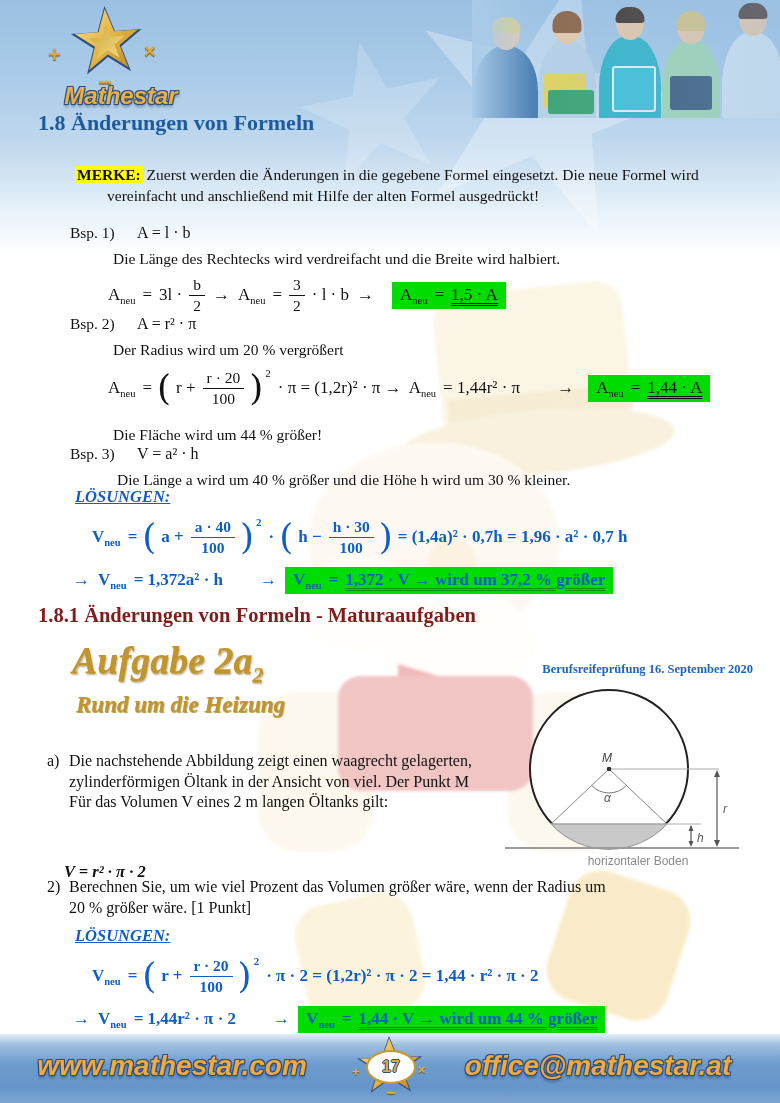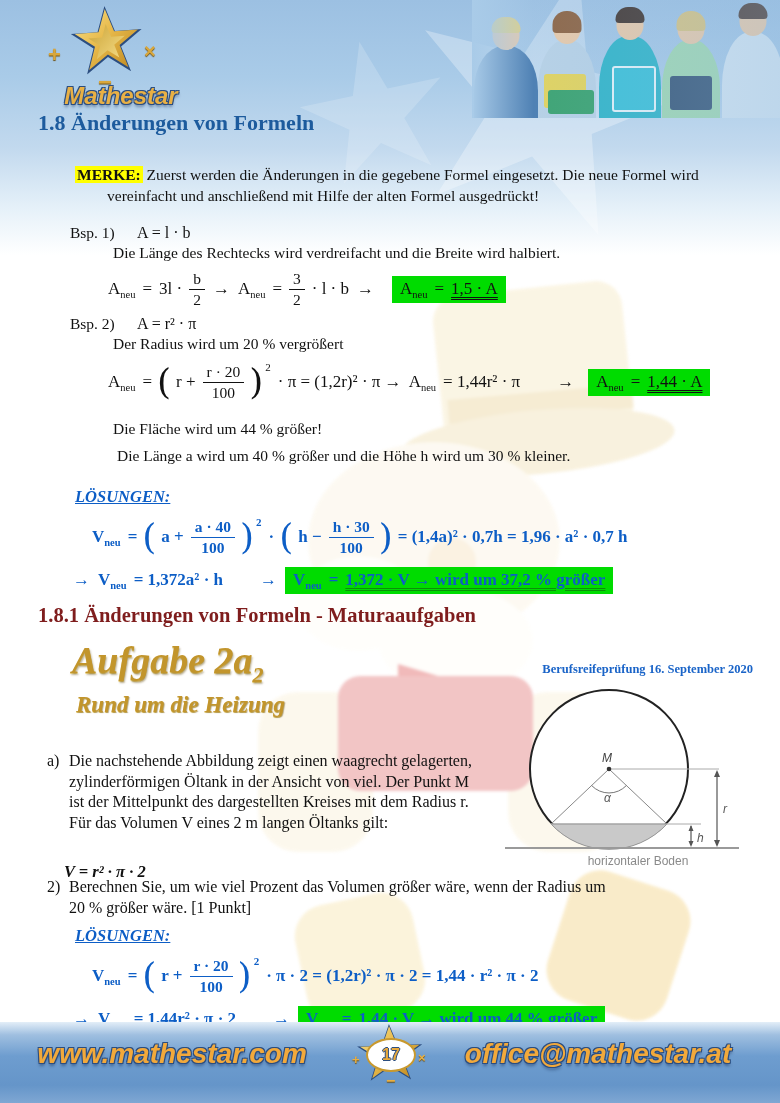--- a/index.html
+++ b/index.html
@@ -58,21 +58,21 @@
   
   .h1{position:absolute;left:38px;top:110px;font-size:22px;font-weight:bold;color:#1d5b9d;z-index:3;}
   .h2{position:absolute;left:38px;top:604px;font-size:20.5px;font-weight:bold;color:#7f1d1d;z-index:3;}
   .merke{position:absolute;left:75px;top:164px;width:660px;font-size:15.5px;line-height:21px;z-index:3;}
   .merke .lbl{background:#ffff00;font-weight:bold;padding:0 2px;}
   .merke .l2{margin-left:32px;}
   .bsp{position:absolute;left:70px;z-index:3;font-size:15.5px;}
   .bsp1{top:224px;} .bsp2{top:315px;} .bsp3{top:445px;}
   .bsplbl{display:inline-block;width:52px;}
   .bspf{margin-left:15px;font-size:16px;}
-  .bspdesc{margin-left:43px;margin-top:2px;}
+  .bspdesc{margin-left:43px;margin-top:8px;}
   .bspnote{margin-left:43px;margin-top:12px;}
   
   .mrow{display:flex;align-items:center;gap:7px;font-size:17px;white-space:nowrap;}
   .mrow.blue{color:#0d5ec6;font-weight:bold;}
   .m1{margin-left:38px;margin-top:5px;height:44px;}
   .m2{margin-left:38px;margin-top:3px;height:52px;}
   .mv sub{font-size:10.5px;line-height:0;}
   .mt,.mv{display:inline-block;}
   .mf{display:inline-flex;flex-direction:column;align-items:center;line-height:1.12;font-size:15.5px;}
   .mf .num{border-bottom:1.4px solid currentColor;padding:0 4px 1px;}
@@ -99,21 +99,21 @@
   
   .task{position:absolute;left:47px;z-index:3;font-size:16px;line-height:20.5px;display:flex;}
   .taska{top:751px;} .task2{top:877px;}
   .tlabel{width:22px;flex:none;}
   .tlines span{display:block;white-space:nowrap;}
   .vformula{position:absolute;left:64px;top:838px;z-index:3;font-style:italic;font-weight:bold;font-size:16.5px;margin-top:24px;}
   
   .diagram{position:absolute;left:503px;top:684px;width:245px;height:195px;z-index:3;}
   .diagram text{font-family:"Liberation Sans",sans-serif;}
   
-  .footer{position:absolute;left:0;right:0;bottom:0;height:81px;z-index:4;
+  .footer{position:absolute;left:0;right:0;bottom:0;height:69px;z-index:4;
     background:linear-gradient(180deg,#e3eef8 0%,#9fbfe0 16%,#6e9dcf 42%,#6595c9 78%,#7fa7d3 100%);}
   .f-text{position:absolute;font-family:"Liberation Sans",sans-serif;font-weight:bold;font-style:italic;font-size:28px;color:#f2a93b;
     text-shadow:-1px -1px 0 #2c4e80,1px -1px 0 #2c4e80,-1px 1px 0 #2c4e80,1px 1px 0 #2c4e80,0 3px 3px rgba(20,40,80,.45);}
   .f-web{left:22px;top:16px;width:300px;text-align:center;}
   .f-mail{left:448px;top:16px;width:300px;text-align:center;}
   .f-star{position:absolute;left:350px;top:2px;width:80px;height:64px;}
   .f-starback{position:absolute;left:6px;top:0px;width:68px;height:62px;background:#2c4e80;transform:rotate(-2deg);}
   .f-stargold{position:absolute;left:9px;top:2px;width:62px;height:57px;background:linear-gradient(135deg,#f8e08a 0%,#e7b94a 45%,#b77f18 100%);transform:rotate(-2deg);}
   .f-oval{position:absolute;left:16px;top:14px;width:46px;height:30px;background:#ffffff;border:2px solid #c8992e;border-radius:50%;
     display:flex;align-items:center;justify-content:center;}
@@ -232,20 +232,21 @@
       <span class="hl" style="margin-left:6px">
           <span class="mv">A<sub>neu</sub></span>
           <span class="mt">=</span>
           <span class="mu2">1,44 · A</span>
         </span>
     </div>
     <div class="bspnote">Die Fläche wird um 44 % größer!</div>
   </div>
 
   <div class="bsp bsp3">
+    <div><span class="bsplbl">Bsp. 3)</span><span class="bspf">V = a² · h</span></div>
     <div class="bspdesc" style="margin-left:47px">Die Länge a wird um 40 % größer und die Höhe h wird um 30 % kleiner.</div>
   </div>
 
   <div class="loes loes1">
     <span class="loes-lbl">LÖSUNGEN:</span>
     <div class="mrow blue lm1">
         <span class="mv">V<sub>neu</sub></span>
         <span class="mt">=</span>
         <span class="mp">(</span>
         <span class="mt">a +</span>
@@ -285,21 +286,20 @@
 
   <div class="auf-title"><span>Aufgabe 2a</span><sub>2</sub></div>
   <div class="auf-sub">Rund um die Heizung</div>
   <div class="auf-src">Berufsreifeprüfung 16. September 2020</div>
 
   <div class="task taska">
     <span class="tlabel">a)</span>
     <div class="tlines">
       <span>Die nachstehende Abbildung zeigt einen waagrecht gelagerten,</span>
       <span>zylinderförmigen Öltank in der Ansicht von viel. Der Punkt M</span>
-      <span>ist der Mittelpunkt des dargestellten Kreises mit dem Radius r.</span>
       <span>Für das Volumen V eines 2 m langen Öltanks gilt:</span>
     </div>
   </div>
   <div class="vformula">V = r² · π · 2</div>
 
   <div class="diagram">
     <svg width="245" height="195" viewBox="0 0 245 195">
       <circle cx="106" cy="85" r="79" fill="#ffffff" stroke="#222" stroke-width="2"></circle>
       <path d="M 48 140 A 79 79 0 0 0 164 140 Z" fill="#c9c9c9" stroke="#999" stroke-width="1"></path>
       <line x1="48" y1="140" x2="198" y2="140" stroke="#aaa" stroke-width="1"></line>

